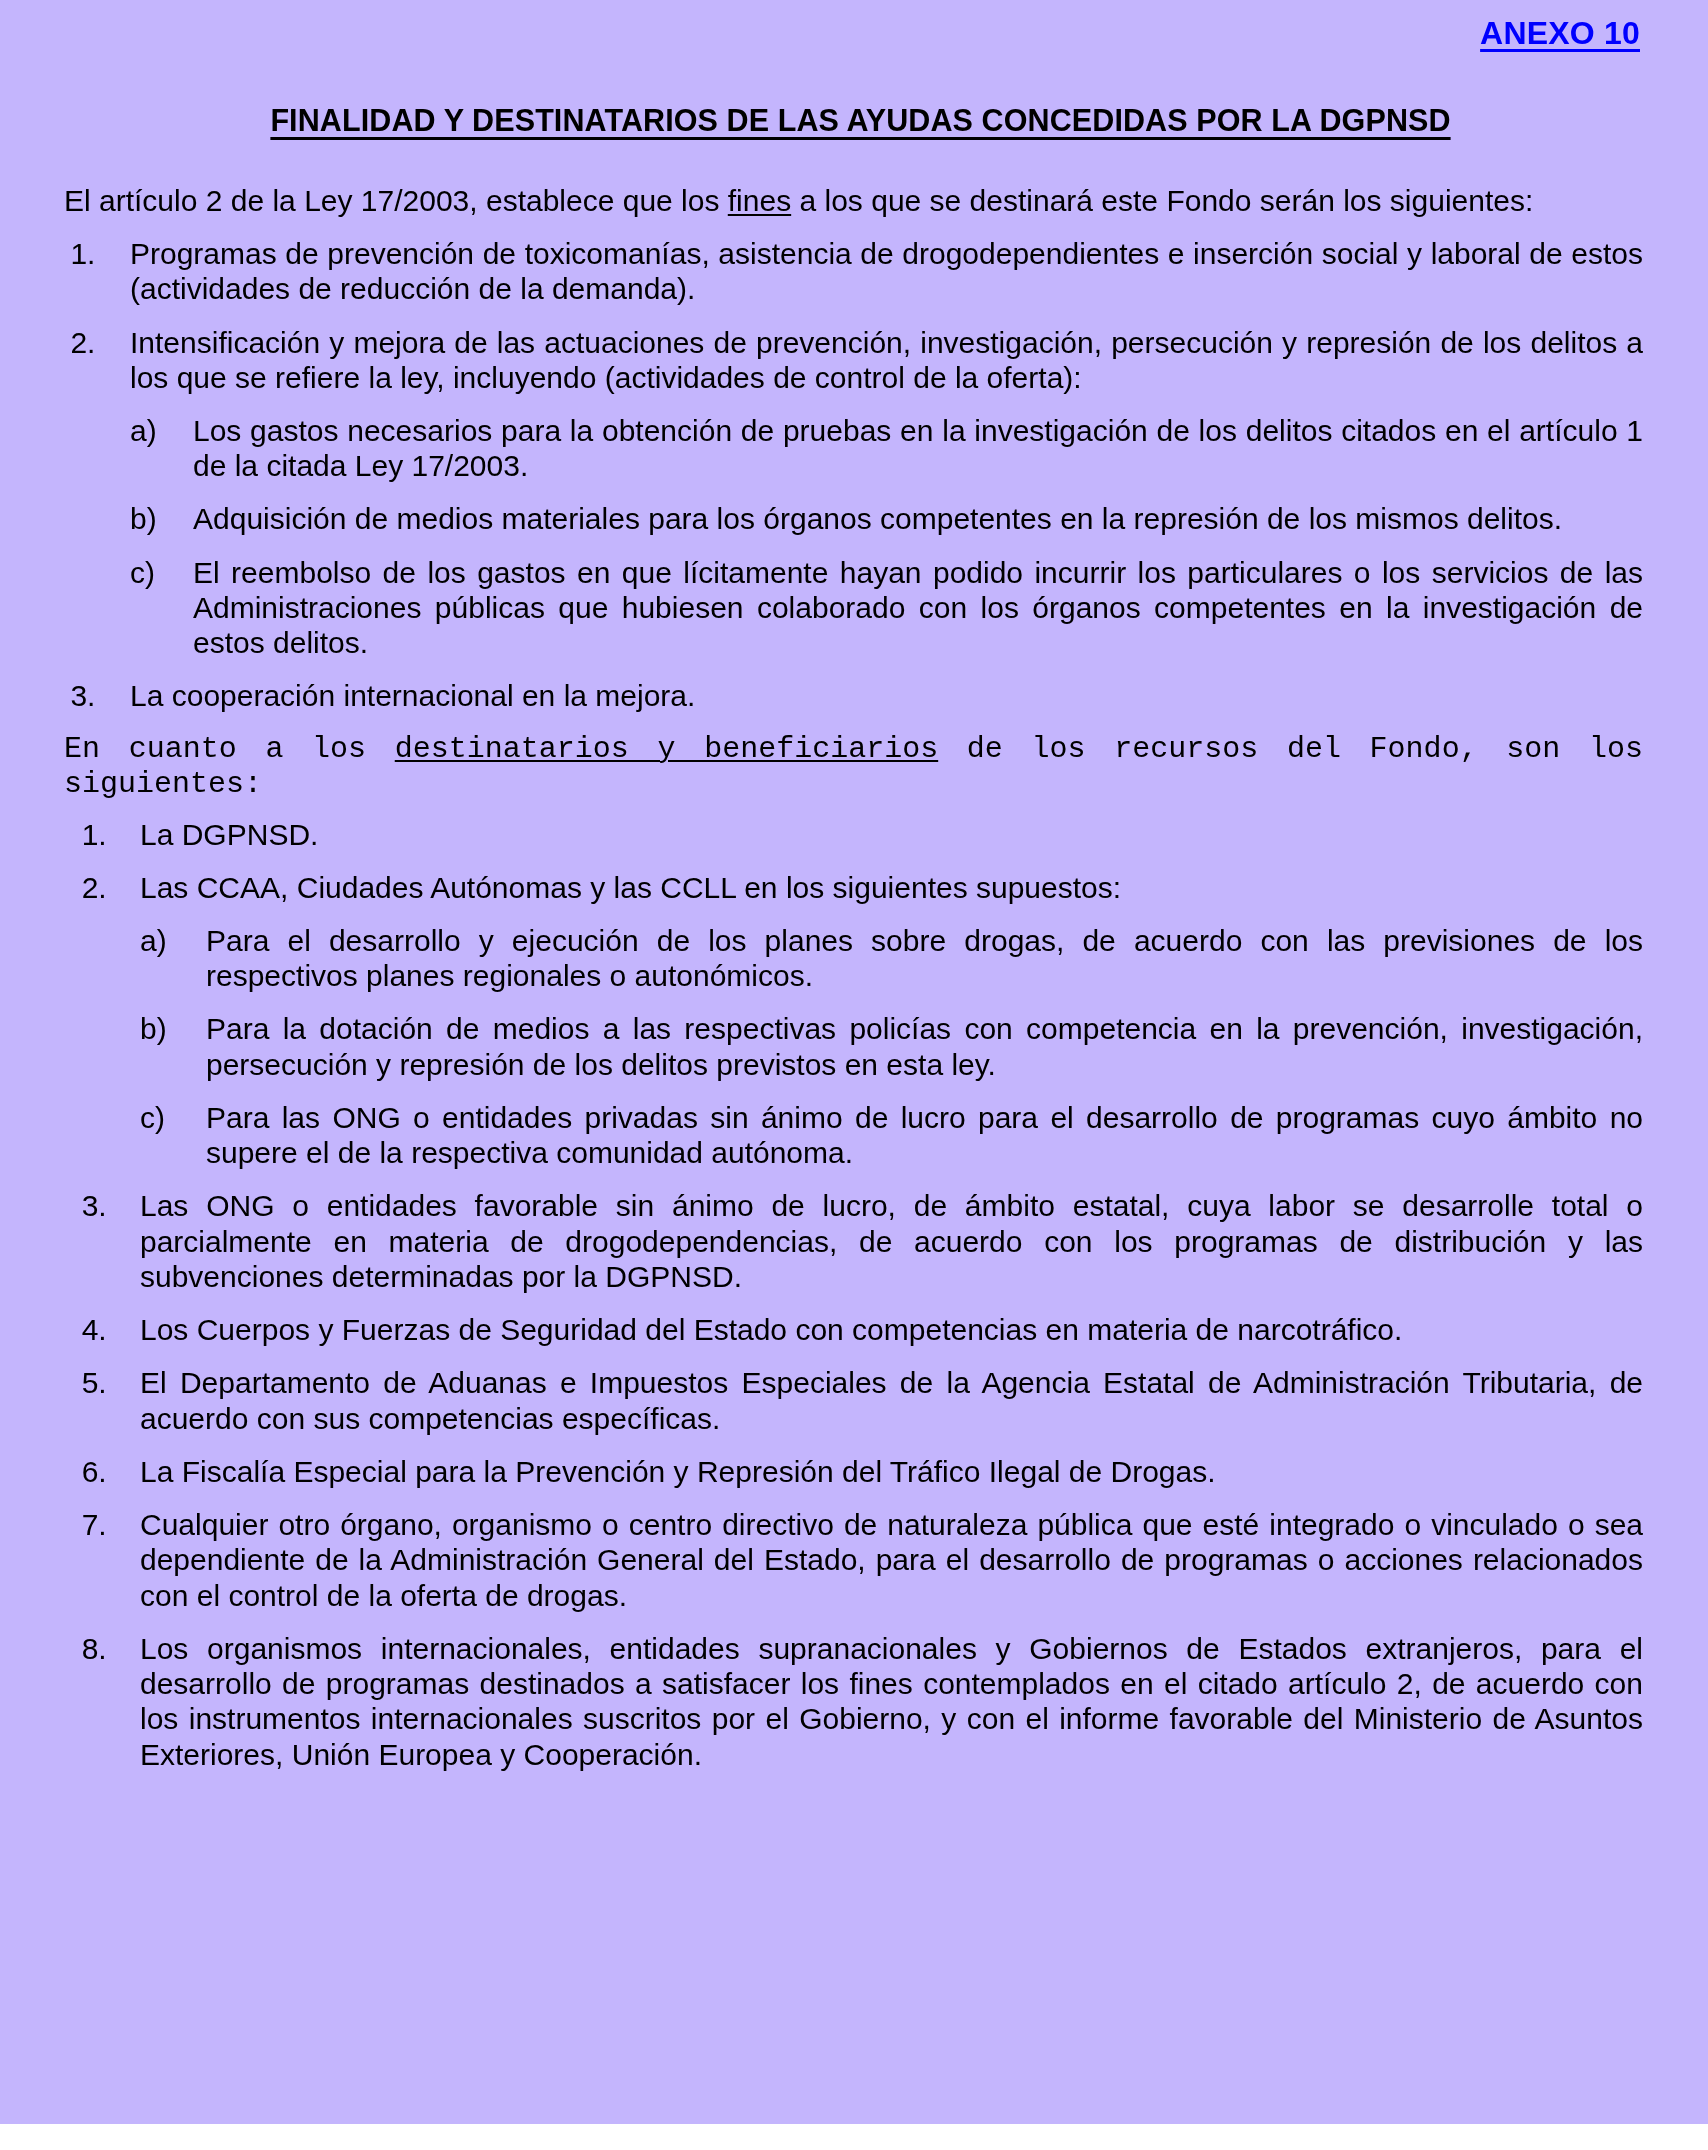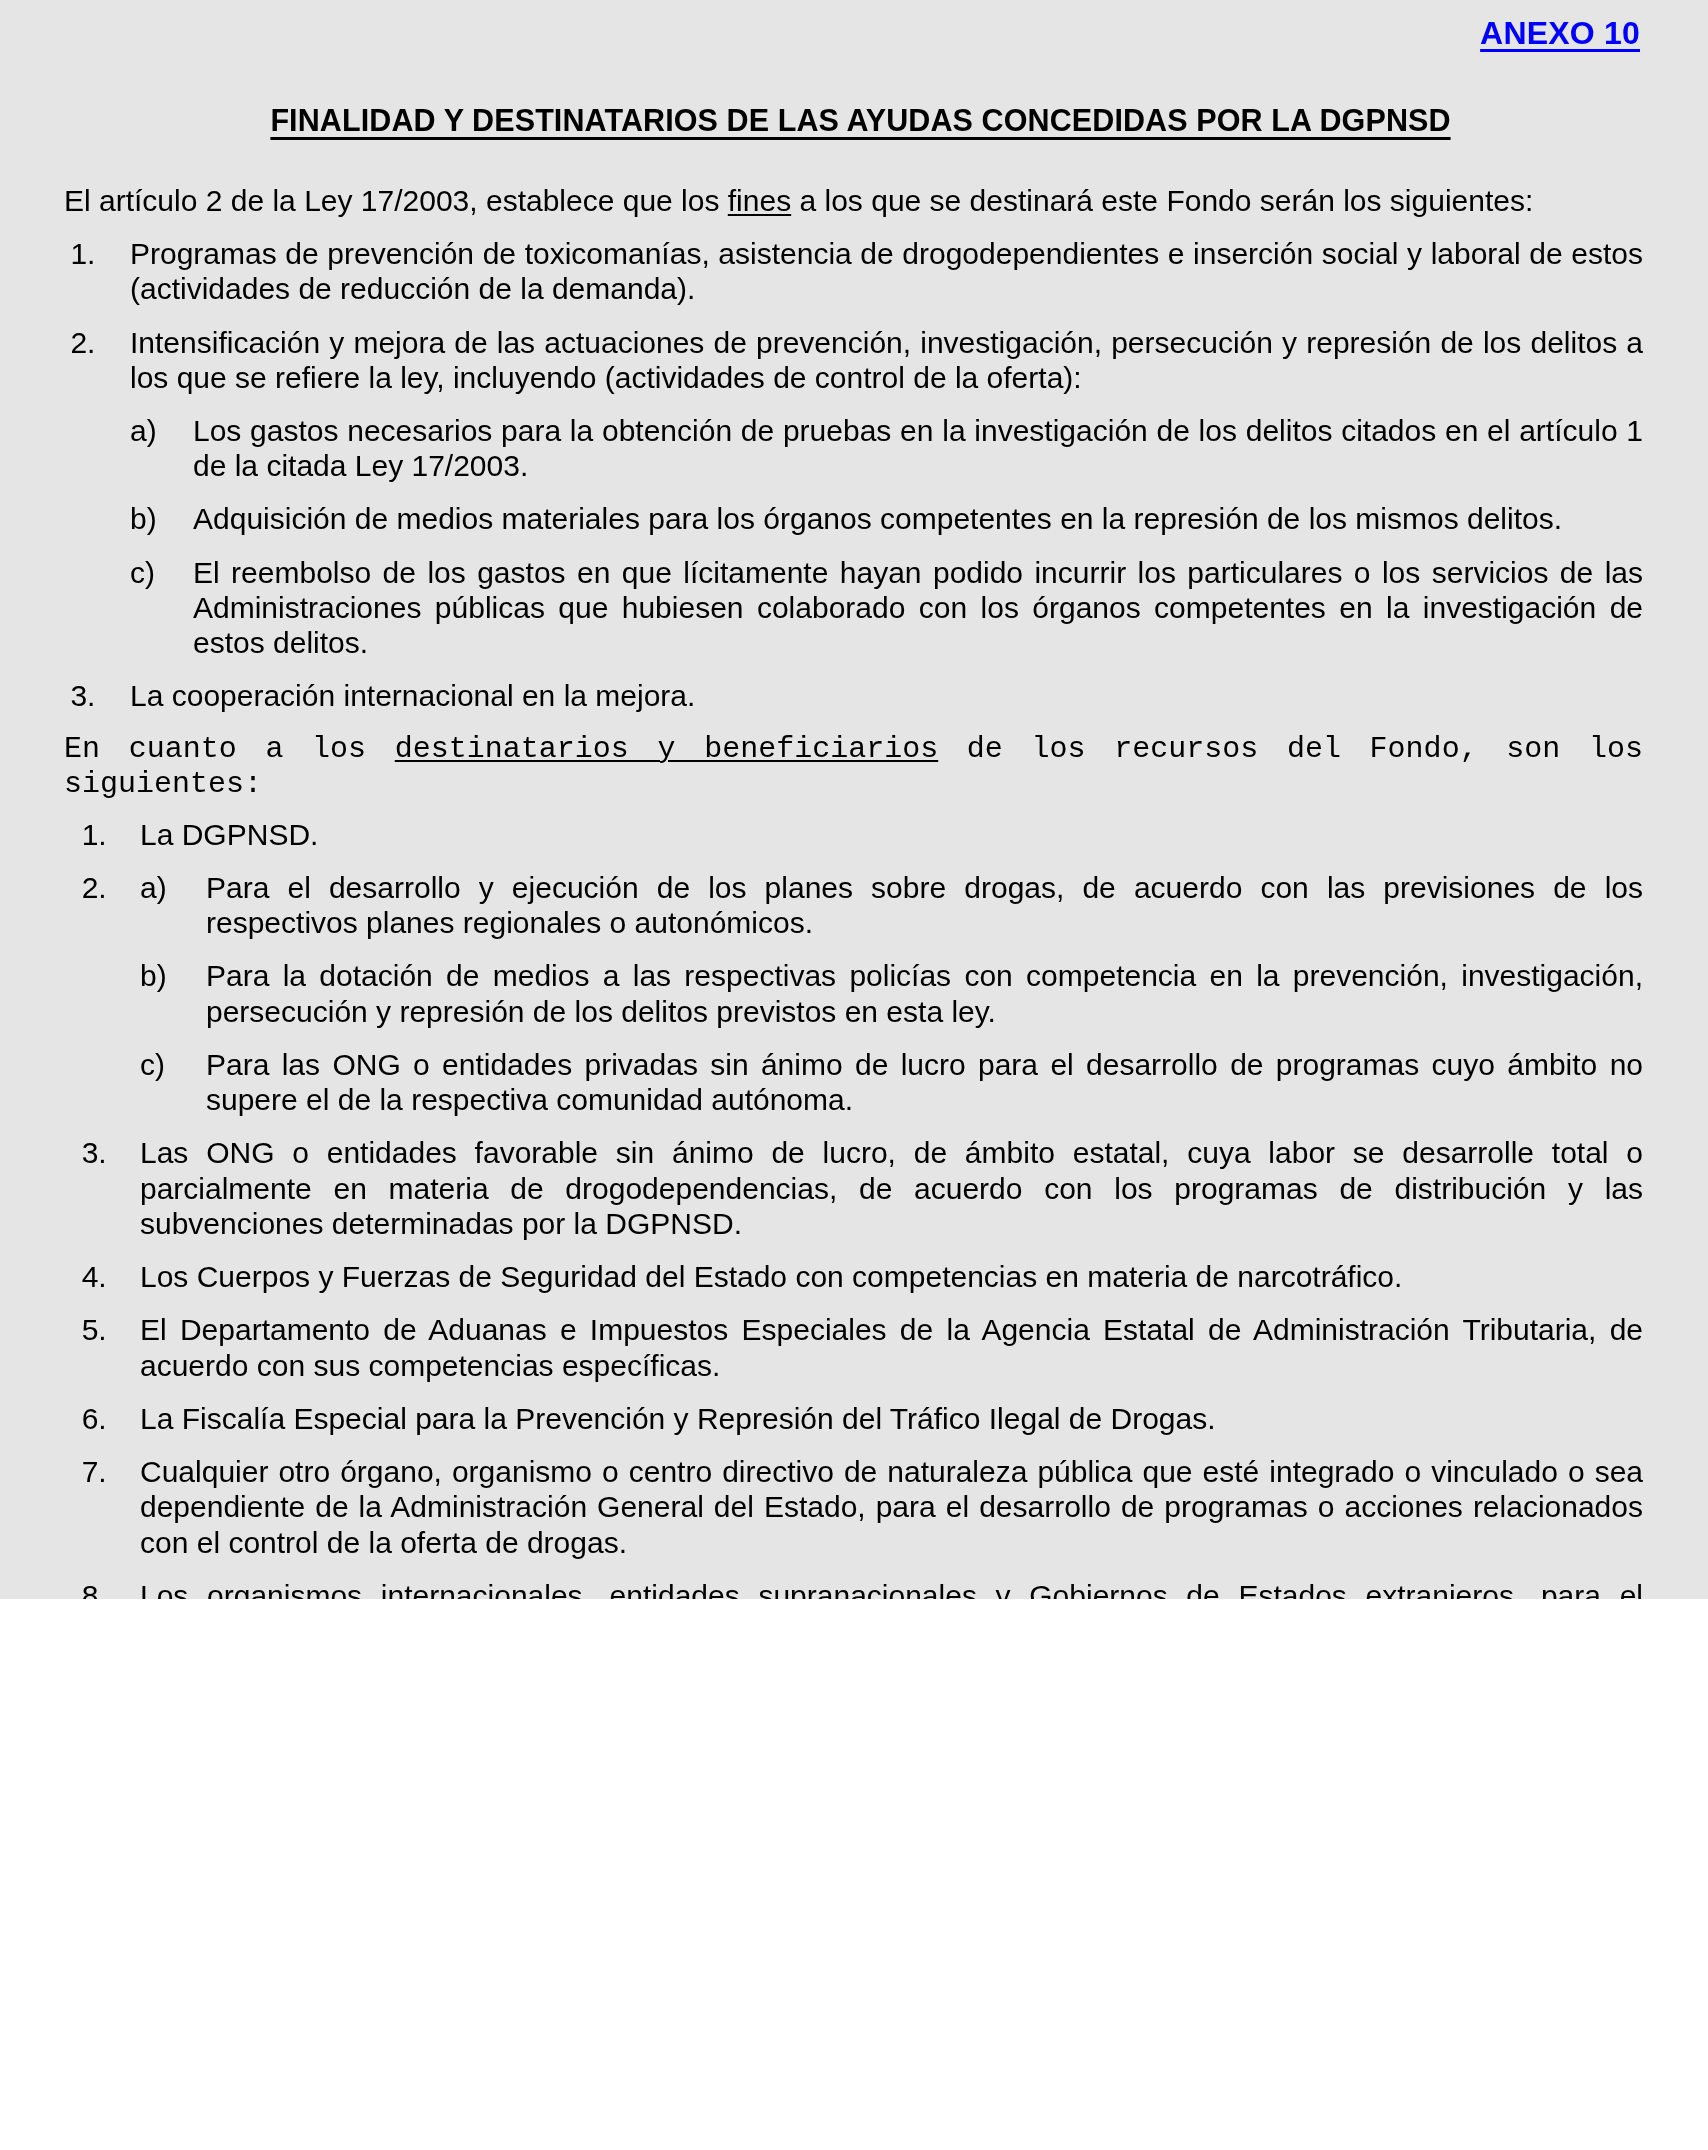--- a/index.html
+++ b/index.html
@@ -10,24 +10,24 @@
   body {
     width: 1709px;
     height: 2151px;
     font-family: "Liberation Sans", sans-serif;
     color: #000000;
     -webkit-font-smoothing: antialiased;
   }
   .page {
     position: relative;
     width: 1709px;
-    height: 1599px;
+    height: 2124px;
     box-sizing: border-box;
     padding: 7px;
-    background: #e5e5e5;
+    background: #c4b5fd;
     overflow: hidden;
   }
 
   
   .anexo-row {
     position: absolute;
     top: 14.5px;
     left: 0;
     right: 69px;
     text-align: right;
@@ -189,20 +189,21 @@
 
     <ol class="lvl1 shift">
 
       <li>
         <span class="marker">1.</span>
         <span class="item-text">La DGPNSD.</span>
       </li>
 
       <li>
         <span class="marker">2.</span>
+        <span class="item-text">Las CCAA, Ciudades Autónomas y las CCLL en los siguientes supuestos:</span>
         <ol class="lvl2">
           <li>
             <span class="marker">a)</span>
             <span class="item-text">Para el desarrollo y ejecución de los planes sobre drogas, de acuerdo con las previsiones de los respectivos planes regionales o autonómicos.</span>
           </li>
           <li>
             <span class="marker">b)</span>
             <span class="item-text">Para la dotación de medios a las respectivas policías con competencia en la prevención, investigación, persecución y represión de los delitos previstos en esta ley.</span>
           </li>
           <li>

